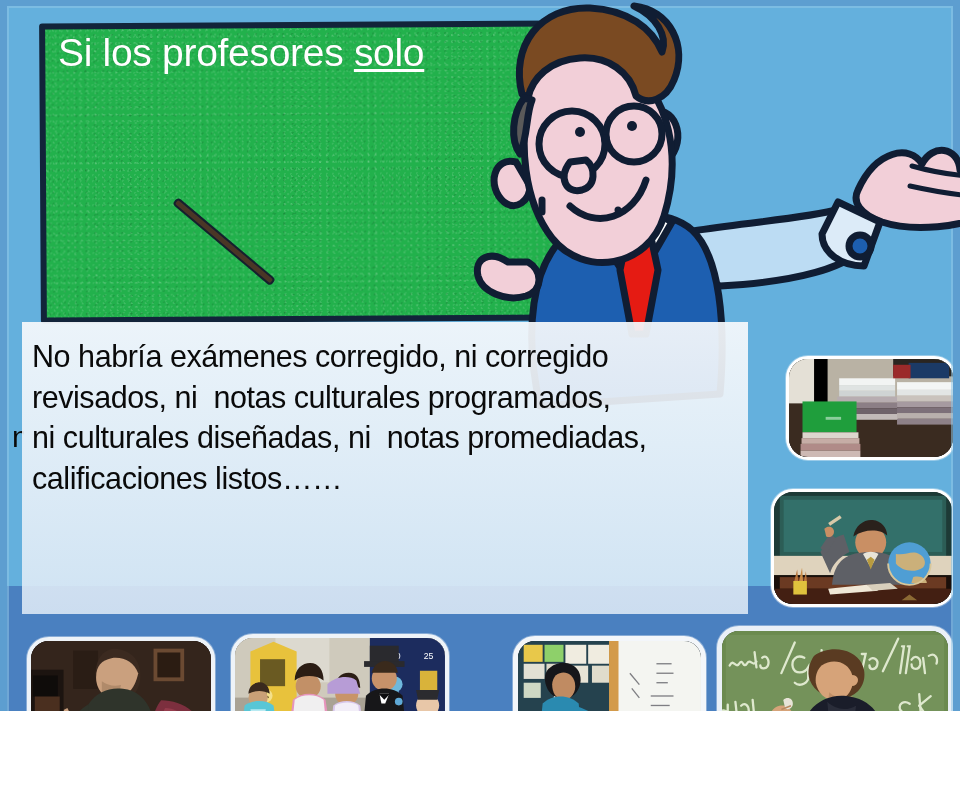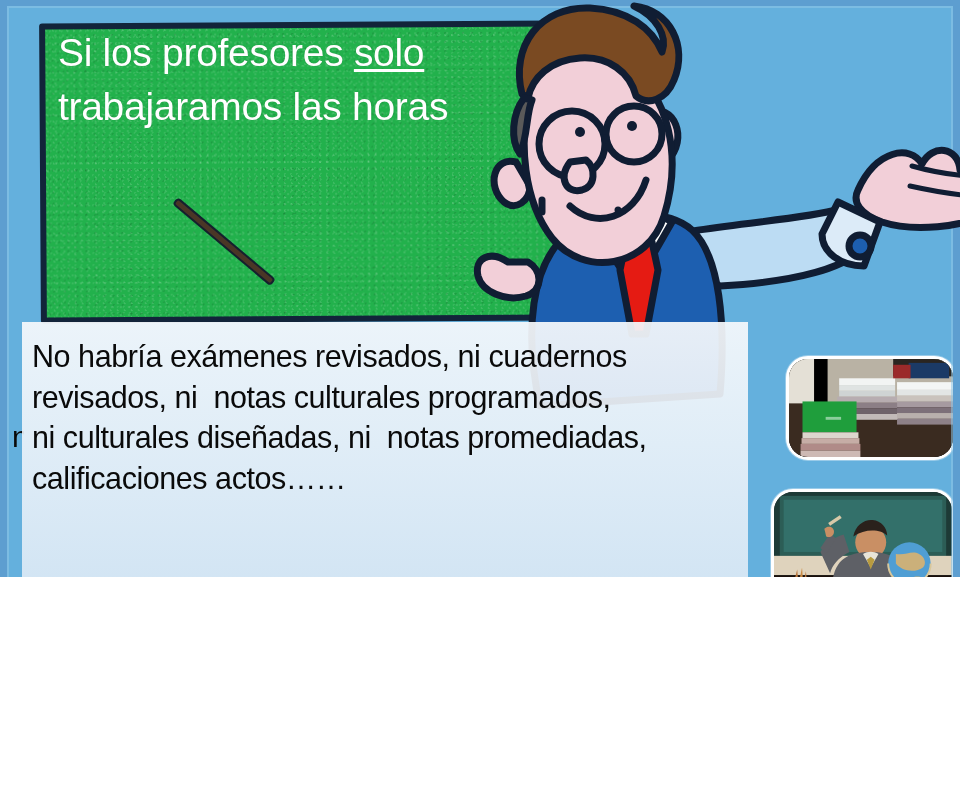--- a/index.html
+++ b/index.html
@@ -1,21 +1,21 @@
 <!DOCTYPE html>
 <html><head>
 <meta charset="utf-8">
 <title>Si los profesores solo trabajaramos las horas que nos pagan</title>
 <style>
   html,body{margin:0;padding:0;background:#ffffff;}
   body{font-family:"Liberation Sans",sans-serif;}
 
   #slide{
     position:relative;
-    width:960px;height:577px;
+    width:960px;height:711px;
     overflow:hidden;
     background:#0f766e;
   }
 
   
   .bg-top{
     position:absolute;left:0;top:0;width:960px;height:586px;
     background:#64b0dd;
   }
   .bg-bottom{
@@ -132,21 +132,20 @@
 
   <div class="bg-top"></div>
   <div class="bg-bottom"></div>
 
   <div class="chalkboard">
     <div class="chalkboard-noise"></div>
   </div>
 
   <div class="board-text">
     <div><span>Si los profesores </span><u>solo</u></div>
-    <div>trabajaramos las horas</div>
   </div>
 
   <div class="pointer"></div>
 
   <div class="toon">
     <svg width="540" height="470" viewBox="0 0 540 470" xmlns="http://www.w3.org/2000/svg">
       <g stroke="#101d33" stroke-width="7" stroke-linejoin="round" stroke-linecap="round">
 
         <path d="M205 250 C 300 228, 372 228, 420 215 L 452 246 C 430 276, 372 288, 300 292 Z" fill="#bcdcf3"></path>
 
@@ -471,22 +470,22 @@
           <path d="M168 96 l11 2"></path>
           <path d="M168 102 l10 2"></path>
       </g>
     </svg>
   </div>
 
   <div class="stray-n">n</div>
 
   <div class="caption">
     <div class="caption-text">
-      <span class="ln">No habría exámenes revisados, ni cuadernos</span>
+      <span class="ln">No habría exámenes corregido, ni corregido</span>
       <span class="ln">revisados, ni  notas culturales programados,</span>
       <span class="ln">ni culturales diseñadas, ni  notas promediadas,</span>
-      <span class="ln">calificaciones actos……</span>
+      <span class="ln">calificaciones listos……</span>
     </div>
   </div>
 
   <div class="frame-inner-line"></div>
   <div class="frame-border"></div>
 </div>
 
 </body></html>

